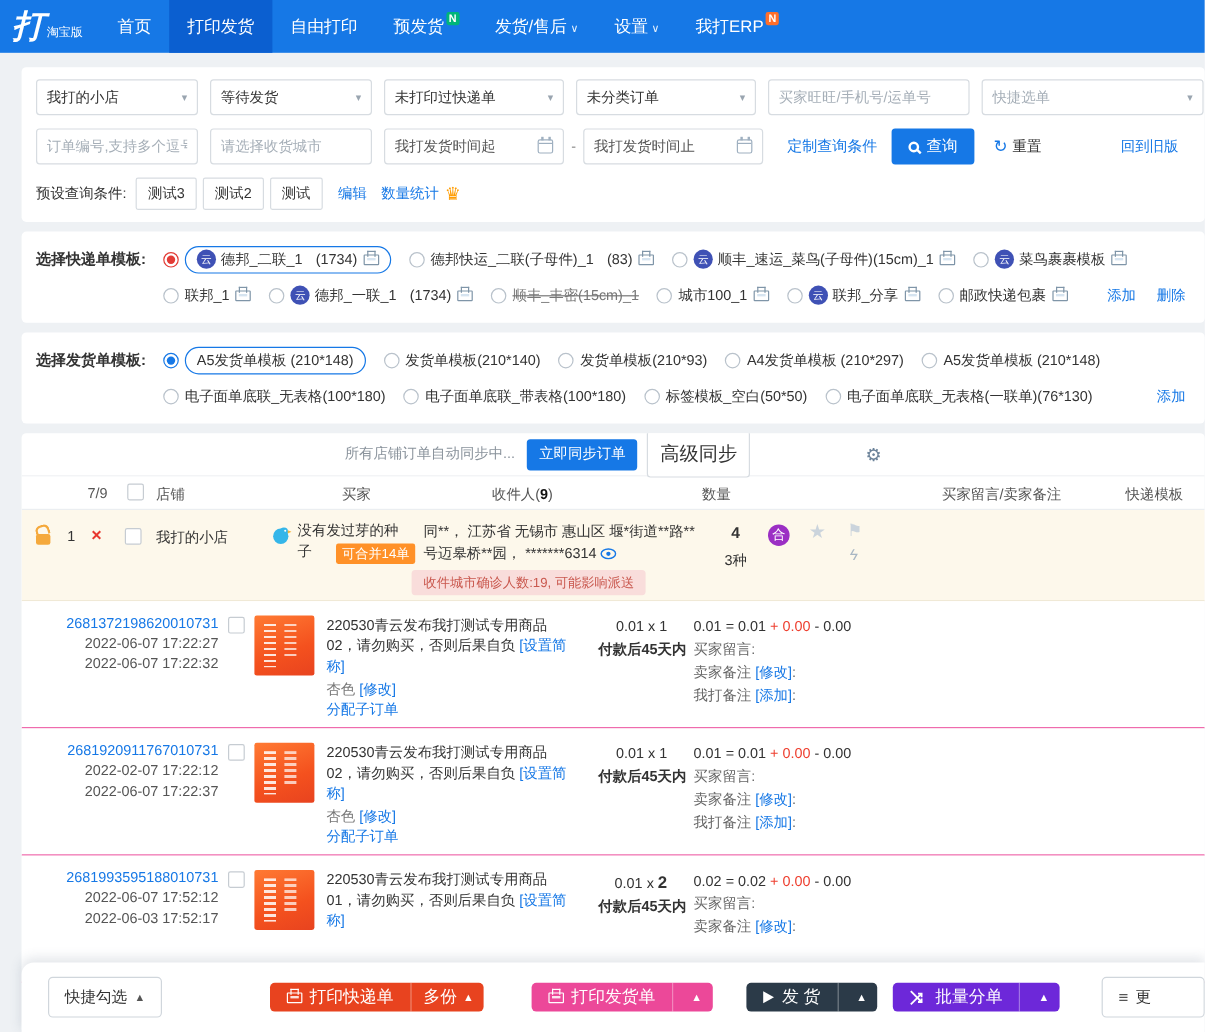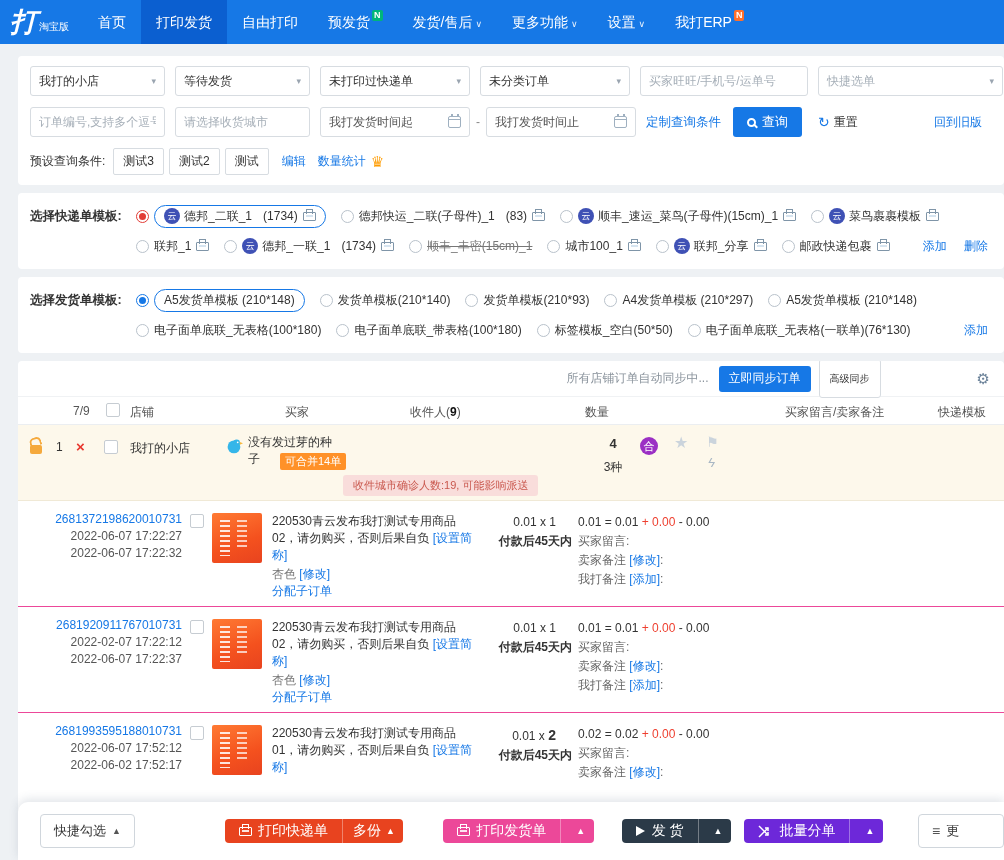--- a/index.html
+++ b/index.html
@@ -30,21 +30,21 @@
 input::placeholder{color:#a6afb8}
 .ph{color:#a6afb8}
 .dateval{color:#555}
 .w135{width:135px}.w150{width:150px}.w168{width:168px}.w185{width:185px}
 .dash{margin:0 6px 0 -4px;color:#888}
 .btn-primary{height:30px;background:#1678e6;color:#fff;border:none;border-radius:3px;padding:0 14px;font-size:13px;display:inline-flex;align-items:center;cursor:pointer;margin-left:12px}
 .mag{width:9px;height:9px;border:2px solid #fff;border-radius:50%;position:relative;margin-right:6px;display:inline-block}
 .mag::after{content:"";position:absolute;width:5px;height:2px;background:#fff;right:-4px;bottom:-2px;transform:rotate(45deg)}
 .reset{display:inline-flex;align-items:center;margin-left:16px;cursor:pointer;color:#333}
 .ric{color:#1678e6;margin-right:4px;font-size:14px}
-.custom{font-size:12.5px}
+.custom{margin-left:10px;font-size:12.5px}
 .old{margin-left:auto;margin-right:10px}
 .plabel{margin-right:8px;color:#333}
 .chip{border:1px solid #d7dce1;padding:4px 9px;border-radius:2px;margin-right:5px;cursor:pointer;background:#fff}
 .edit-lnk{margin-left:8px}
 .stats-lnk{margin-left:12px}
 .crown{color:#ff9c00;font-size:15px;margin-left:5px}
 
 .tpl-sec{display:flex}
 .tpl-label{width:106px;font-weight:bold;color:#333;font-size:12.5px;line-height:30px;white-space:nowrap;flex:none}
 .tpl-opts{flex:1;min-width:0}
@@ -62,24 +62,24 @@
 .printer::before{content:"";position:absolute;top:-4px;left:2px;right:2px;height:4px;border:1px solid #7f95a8;border-bottom:none}
 .printer::after{content:"";position:absolute;top:2px;left:2px;right:2px;height:2px;background:#d6e4f0}
 .printer.w{border-color:#fff;margin-right:6px;margin-left:0}
 .printer.w::before{border-color:#fff}
 .printer.w::after{background:rgba(255,255,255,.85)}
 .strike{text-decoration:line-through;color:#777}
 .tpl-links{margin-left:auto;padding-right:4px}
 .tpl-links a{margin-left:14px}
 
 .orders-panel{background:#fff;margin:8px 0 0 18px;border-radius:4px;position:relative;height:500px;overflow:hidden;padding:0}
-.sync-row{height:36px;display:flex;align-items:center;justify-content:flex-end;padding:0 14px;border-bottom:1px solid #f0f2f4}
+.sync-row{height:36px;display:flex;align-items:center;justify-content:center;padding:0 14px;border-bottom:1px solid #f0f2f4}
 .sync-status{color:#8a939c;margin-right:10px}
 .btn-sync{height:26px;background:#1678e6;color:#fff;border-radius:3px;padding:0 10px;font-size:12px;border:none;cursor:pointer}
-.btn-outline{height:39px;border:1px solid #d7dce1;background:#fff;border-radius:3px;padding:0 10px;color:#333;font-size:10px;cursor:pointer;margin-left:8px}
+.btn-outline{height:39px;border:1px solid #d7dce1;background:#fff;border-radius:3px;padding:0 10px;color:#333;font-size:16px;cursor:pointer;margin-left:8px}
 .gear{color:#6b8299;font-size:15px;margin-left:96px;cursor:pointer}
 .thead{height:28px;position:relative;color:#555;border-bottom:1px solid #ebeef1}
 .thead>*{position:absolute;top:7px}
 .cb{width:14px;height:14px;border:1px solid #c6ccd2;border-radius:2px;background:#fff;display:inline-block;cursor:pointer}
 .grow{position:relative;height:76px;background:#fdf8eb;border-bottom:1px solid #f0e9d6}
 .grow>*{position:absolute}
 .orow{position:relative;height:106px;border-bottom:1px solid #ec4899;background:#fff}
 .orow>*{position:absolute}
 .lock{width:12px;height:9px;background:#f5a93c;border-radius:2px}
 .lock::before{content:"";position:absolute;top:-6px;left:1px;width:8px;height:7px;border:2px solid #f5a93c;border-bottom:none;border-radius:5px 5px 0 0;transform:rotate(-18deg);transform-origin:bottom left}
@@ -137,21 +137,20 @@
 <div class="nav">
   <div class="logo">
     <span class="logo-main">打</span>
     <span class="logo-sub">淘宝版</span>
   </div>
   <div class="nav-item"><span>首页</span></div>
   <div class="nav-item active"><span>打印发货</span></div>
   <div class="nav-item"><span>自由打印</span></div>
   <div class="nav-item"><span>预发货</span><span class="nav-badge green">N</span></div>
   <div class="nav-item"><span>发货/售后</span><span class="nav-caret">∨</span></div>
-  <div class="nav-item"><span>更多功能</span><span class="nav-caret">∨</span></div>
   <div class="nav-item"><span>设置</span><span class="nav-caret">∨</span></div>
   <div class="nav-item"><span>我打ERP</span><span class="nav-badge orange">N</span></div>
 </div>
 
 <div class="panel first">
   <div class="f-row">
     <div class="sel w135">
         <span>我打的小店</span>
         <span class="caret">▾</span>
       </div>
@@ -369,20 +368,29 @@
     <span class="bird" style="left:208px;top:12px">
       <svg width="17" height="17" viewBox="0 0 16 16">
           <circle cx="7.5" cy="9.3" r="6" fill="#35b6e9"></circle>
           <circle cx="10" cy="5.6" r="3.2" fill="#35b6e9"></circle>
           <circle cx="11" cy="5" r=".8" fill="#fff"></circle>
           <polygon points="13,4.6 16,5.8 13,7.2" fill="#f6b73c"></polygon>
         </svg>
     </span>
     <div class="buyer" style="left:230px;top:9px;width:86px"><span>没有发过芽的种子</span></div>
     <span class="mbadge" style="left:262px;top:28px">可合并14单</span>
+    <div class="recv" style="left:335px;top:9px;width:242px">
+      <div>同**， 江苏省 无锡市 惠山区 堰*街道**路**</div>
+      <div><span>号迈皋桥**园， *******6314</span><span class="eye">
+            <svg width="14" height="11" viewBox="0 0 14 11">
+              <ellipse cx="7" cy="5.5" rx="6" ry="4" fill="none" stroke="#1678e6" stroke-width="1.2"></ellipse>
+              <circle cx="7" cy="5.5" r="1.8" fill="#1678e6"></circle>
+            </svg>
+          </span></div>
+    </div>
     <div class="qnum" style="left:578px;top:11px">4</div>
     <div class="qkind" style="left:578px;top:29px">3种</div>
     <span class="merge-ic" style="left:622px;top:12px">合</span>
     <span class="star" style="left:656px;top:8px">★</span>
     <span class="flagic" style="left:688px;top:9px">⚑</span>
     <span class="bolt" style="left:690px;top:30px">ϟ</span>
     <span class="warn" style="left:325px;top:50px">收件城市确诊人数:19, 可能影响派送</span>
   </div>
 
   <div class="orow">
@@ -434,21 +442,21 @@
       <div class="gray7">买家留言:</div>
       <div class="gray7"><span>卖家备注 </span><a class="link">[修改]</a><span>:</span></div>
       <div class="gray7"><span>我打备注 </span><a class="link">[添加]</a><span>:</span></div>
     </div>
   </div>
 
   <div class="orow">
     <div class="oid" style="left:8px;top:10px">
       <a class="link">2681993595188010731</a>
       <div class="otime">2022-06-07 17:52:12</div>
-      <div class="otime">2022-06-02 17:52:17</div>
+      <div class="otime">2022-06-03 17:52:17</div>
     </div>
     <span class="cb" style="left:172px;top:13px"></span>
     <div class="pimg" style="left:194px;top:12px"></div>
     <div class="oprod" style="left:254px;top:12px;width:208px">
       <span>220530青云发布我打测试专用商品01，请勿购买，否则后果自负</span>
       <a class="link">[设置简称]</a>
     </div>
     <div class="oprice" style="left:432px;top:14px;width:122px">
       <div class="pline"><span>0.01 x </span><span class="qbig">2</span></div>
       <div class="term">付款后45天内</div>

